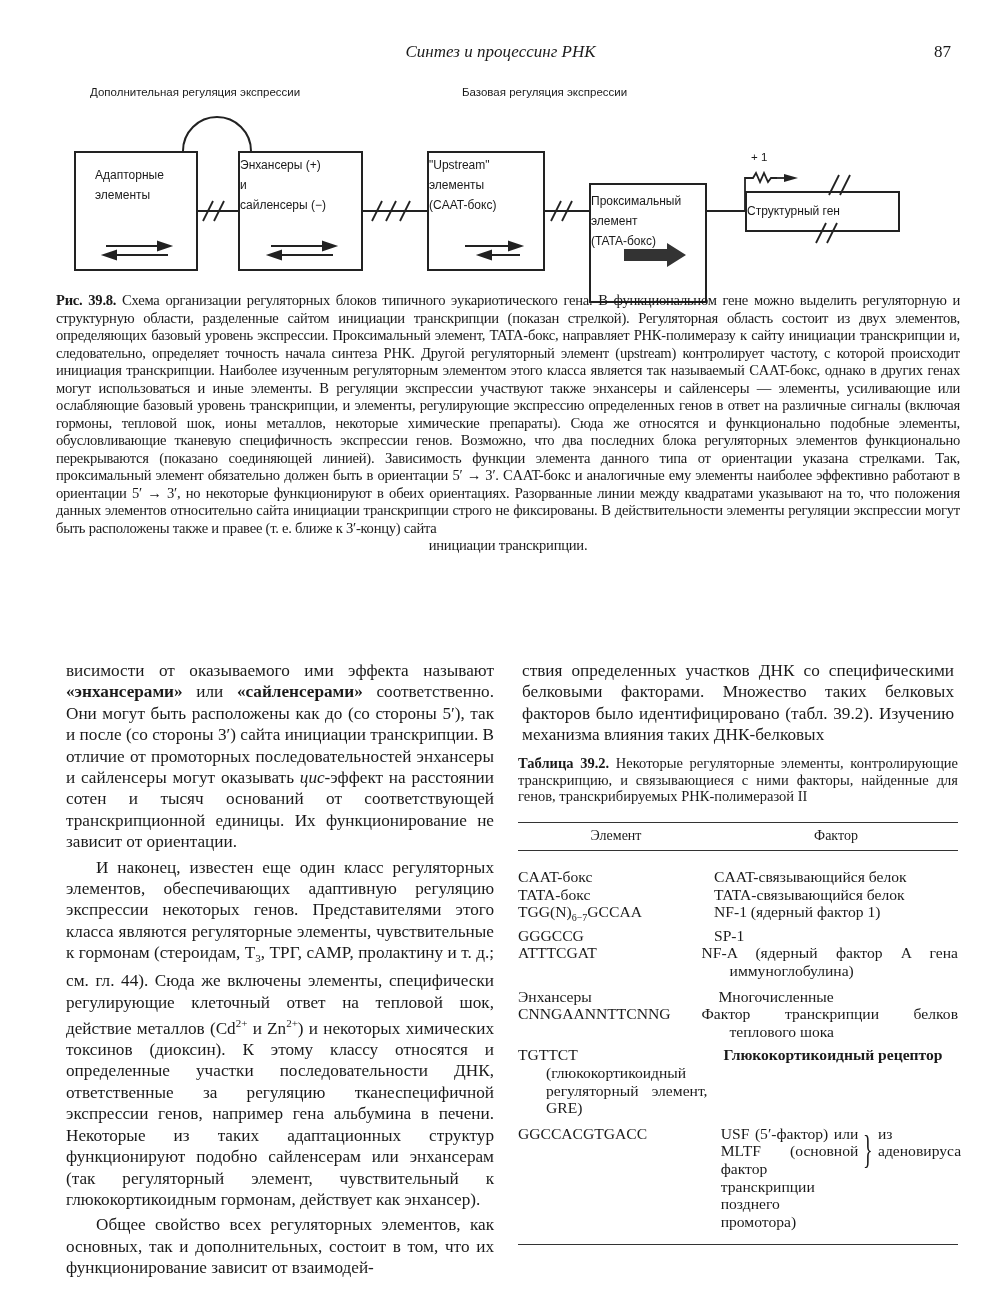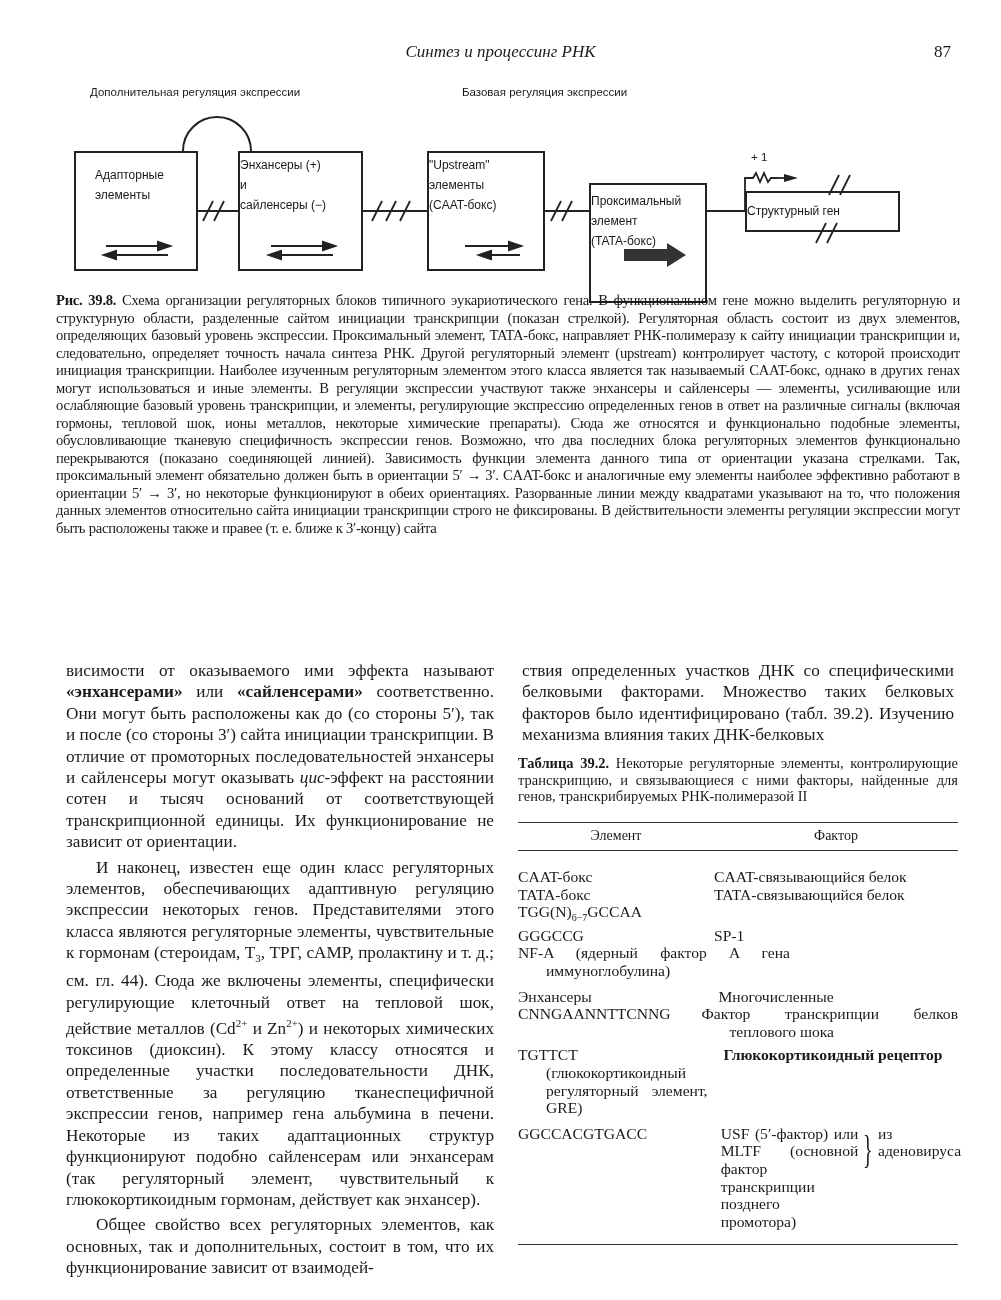--- a/index.html
+++ b/index.html
@@ -99,20 +99,21 @@
   <div>(TATA-бокс)</div>
 </div>
 <div class="abs" style="left:751px;top:151px;font-family:'Liberation Sans','DejaVu Sans',sans-serif;font-size:11.5px;">+ 1</div>
 <div class="box" style="left:745px;top:191px;width:155px;height:41px;line-height:37px;">
   <span>Структурный ген</span>
 </div>
 
 <div class="abs caption">
   <b>Рис. 39.8.</b>
   <span>Схема организации регуляторных блоков типичного эукариотического гена. В функциональном гене можно выделить регуляторную и структурную области, разделенные сайтом инициации транскрипции (показан стрелкой). Регуляторная область состоит из двух элементов, определяющих базовый уровень экспрессии. Проксимальный элемент, TATA-бокс, направляет РНК-полимеразу к сайту инициации транскрипции и, следовательно, определяет точность начала синтеза РНК. Другой регуляторный элемент (upstream) контролирует частоту, с которой происходит инициация транскрипции. Наиболее изученным регуляторным элементом этого класса является так называемый CAAT-бокс, однако в других генах могут использоваться и иные элементы. В регуляции экспрессии участвуют также энхансеры и сайленсеры — элементы, усиливающие или ослабляющие базовый уровень транскрипции, и элементы, регулирующие экспрессию определенных генов в ответ на различные сигналы (включая гормоны, тепловой шок, ионы металлов, некоторые химические препараты). Сюда же относятся и функционально подобные элементы, обусловливающие тканевую специфичность экспрессии генов. Возможно, что два последних блока регуляторных элементов функционально перекрываются (показано соединяющей линией). Зависимость функции элемента данного типа от ориентации указана стрелками. Так, проксимальный элемент обязательно должен быть в ориентации 5′ → 3′. CAAT-бокс и аналогичные ему элементы наиболее эффективно работают в ориентации 5′ → 3′, но некоторые функционируют в обеих ориентациях. Разорванные линии между квадратами указывают на то, что положения данных элементов относительно сайта инициации транскрипции строго не фиксированы. В действительности элементы регуляции экспрессии могут быть расположены также и правее (т. е. ближе к 3′-концу) сайта</span>
+  <span class="last">инициации транскрипции.</span>
 </div>
 
 <div class="abs col col-left">
   <p><span>висимости от оказываемого ими эффекта называют </span><b>«энхансерами»</b><span> или </span><b>«сайленсерами»</b><span> соответственно. Они могут быть расположены как до (со стороны 5′), так и после (со стороны 3′) сайта инициации транскрипции. В отличие от промоторных последовательностей энхансеры и сайленсеры могут оказывать </span><i>цис</i><span>-эффект на расстоянии сотен и тысяч оснований от соответствующей транскрипционной единицы. Их функционирование не зависит от ориентации.</span></p>
   <p class="indent"><span>И наконец, известен еще один класс регуляторных элементов, обеспечивающих адаптивную регуляцию экспрессии некоторых генов. Представителями этого класса являются регуляторные элементы, чувствительные к гормонам (стероидам, T</span><sub style="font-size:11px;">3</sub><span>, ТРГ, cAMP, пролактину и т. д.; см. гл. 44). Сюда же включены элементы, специфически регулирующие клеточный ответ на тепловой шок, действие металлов (Cd</span><sup style="font-size:11px;">2+</sup><span> и Zn</span><sup style="font-size:11px;">2+</sup><span>) и некоторых химических токсинов (диоксин). К этому классу относятся и определенные участки последовательности ДНК, ответственные за регуляцию тканеспецифичной экспрессии генов, например гена альбумина в печени. Некоторые из таких адаптационных структур функционируют подобно сайленсерам или энхансерам (так регуляторный элемент, чувствительный к глюкокортикоидным гормонам, действует как энхансер).</span></p>
   <p class="indent">Общее свойство всех регуляторных элементов, как основных, так и дополнительных, состоит в том, что их функционирование зависит от взаимодей-</p>
 </div>
 
 <div class="abs col col-right">
   <p>ствия определенных участков ДНК со специфическими белковыми факторами. Множество таких белковых факторов было идентифицировано (табл. 39.2). Изучению механизма влияния таких ДНК-белковых</p>
@@ -132,26 +133,28 @@
   <div class="row">
       <div class="c1">CAAT-бокс</div>
       <div class="c2">CAAT-связывающийся белок</div>
     </div>
   <div class="row">
       <div class="c1">TATA-бокс</div>
       <div class="c2">TATA-связывающийся белок</div>
     </div>
   <div class="row">
       <div class="c1"><span>TGG(N)</span><sub style="font-size:10px;">6−7</sub><span>GCCAA</span></div>
+      <div class="c2">NF-1 (ядерный фактор 1)</div>
     </div>
   <div class="row">
       <div class="c1">GGGCCG</div>
       <div class="c2">SP-1</div>
     </div>
   <div class="row">
+      <div class="c1">ATTTCGAT</div>
       <div class="c2 hang" style="text-align:justify;">NF-A (ядерный фактор A гена иммуноглобулина)</div>
     </div>
   <div class="row" style="margin-top:8px;gap:8px;">
       <div class="c1">Энхансеры</div>
       <div class="c2">Многочисленные</div>
     </div>
   <div class="row">
       <div class="c1">CNNGAANNTTCNNG</div>
       <div class="c2 hang" style="text-align:justify;">Фактор транскрипции белков теплового шока</div>
     </div>

